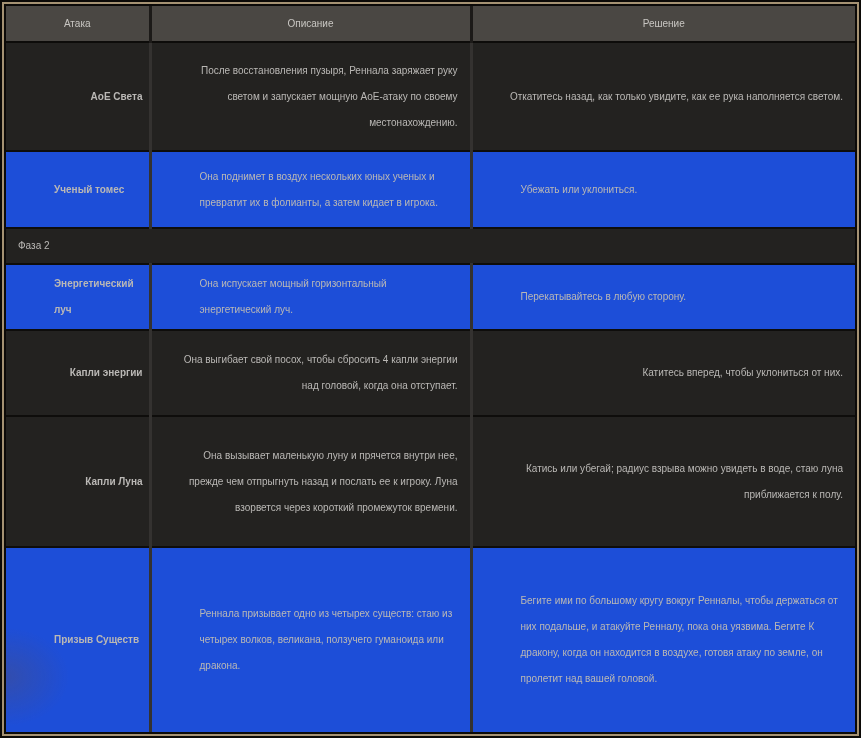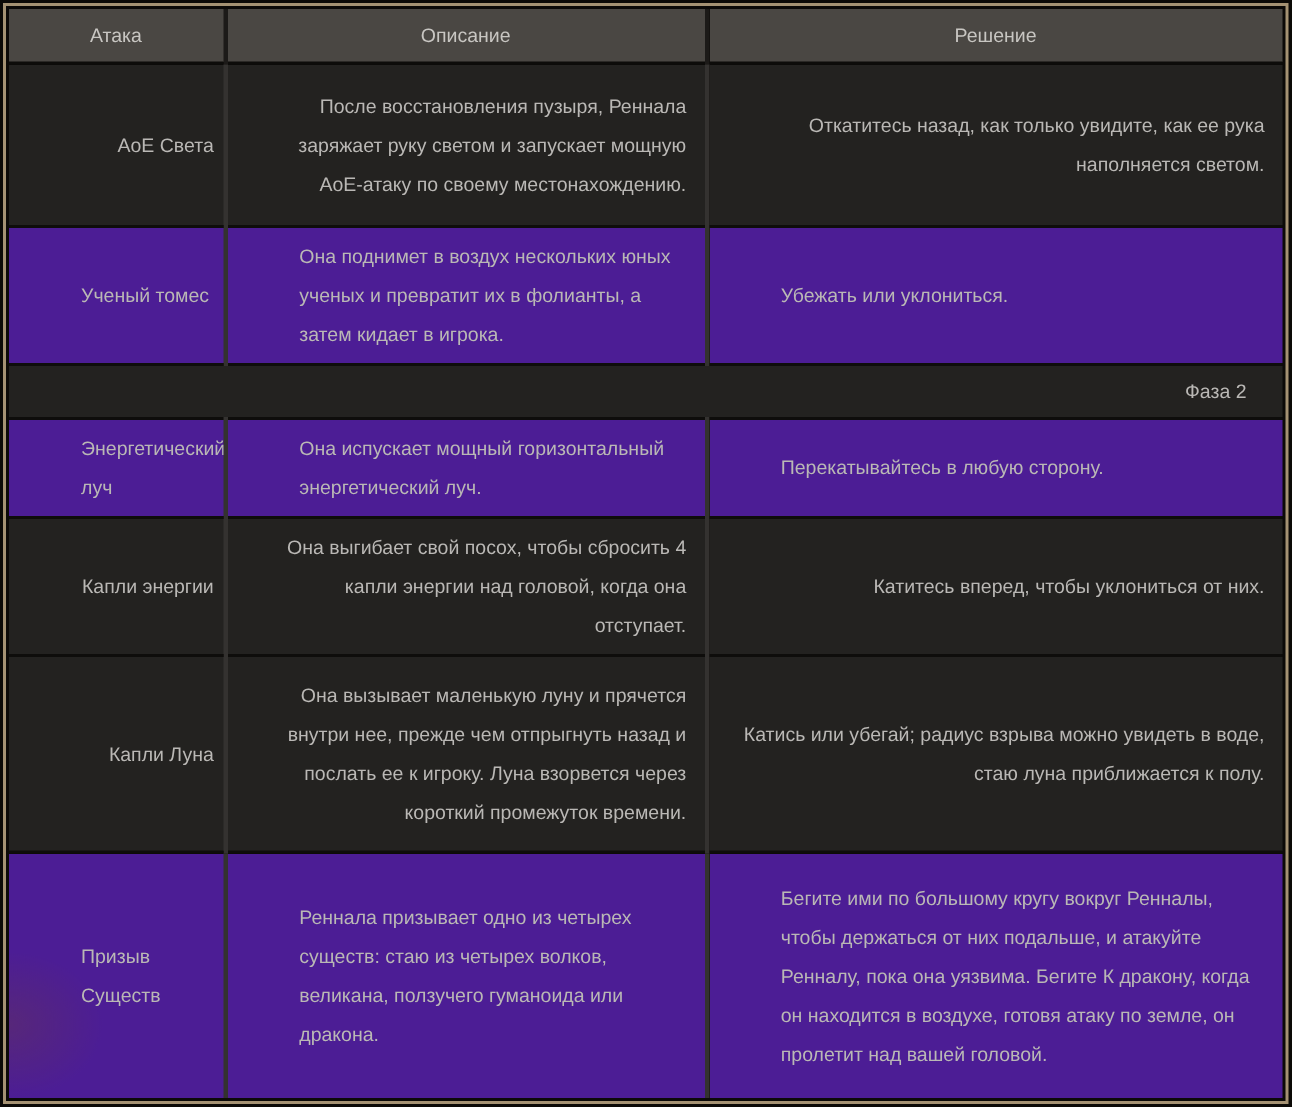--- a/index.html
+++ b/index.html
@@ -20,49 +20,49 @@
     background: #0c0a08;
     padding: 2px;
   }
   table.guide {
     width: 100%;
     height: 100%;
     border-collapse: collapse;
     table-layout: fixed;
   }
   th, td {
-    font-size: 13px;
+    font-size: 10px;
     font-weight: normal;
     vertical-align: middle;
     overflow: hidden;
   }
   th {
     background: #4a4743;
     color: #c8c6c2;
     text-align: center;
     height: 33px;
     border-bottom: 2px solid #0d0c0a;
   }
   th + th { border-left: 3px solid #1c1a18; }
   td {
     color: #bab8b5;
     line-height: 26px;
     padding: 6px 12px 6px 15px;
   }
   td + td { border-left: 3px solid #343230; }
   tbody tr + tr td { border-top: 2px solid #0e0d0b; }
   tr.row-light td { background: #232220; text-align: right; }
-  tr.row-dark td { background: #4c1d95; padding-left: 48px; }
+  tr.row-dark td { background: #1d4ed8; padding-left: 48px; }
   tr.row-glow td:first-child {
     background-image: radial-gradient(ellipse 90px 70px at 0% 70%, rgba(125, 75, 25, 0.22), rgba(0,0,0,0) 70%);
   }
-  td.attack { padding-right: 6px; }
+  td.attack { padding-right: 6px; font-weight: bold; }
   tr.phase-row td {
-    text-align: right;
-    padding: 4px 24px;
+    text-align: left;
+    padding: 4px 12px;
   }
 </style>
 </head>
 <body>
 
 <div class="frame">
   <table class="guide">
     <colgroup>
       <col style="width:144px">
       <col style="width:321px">

